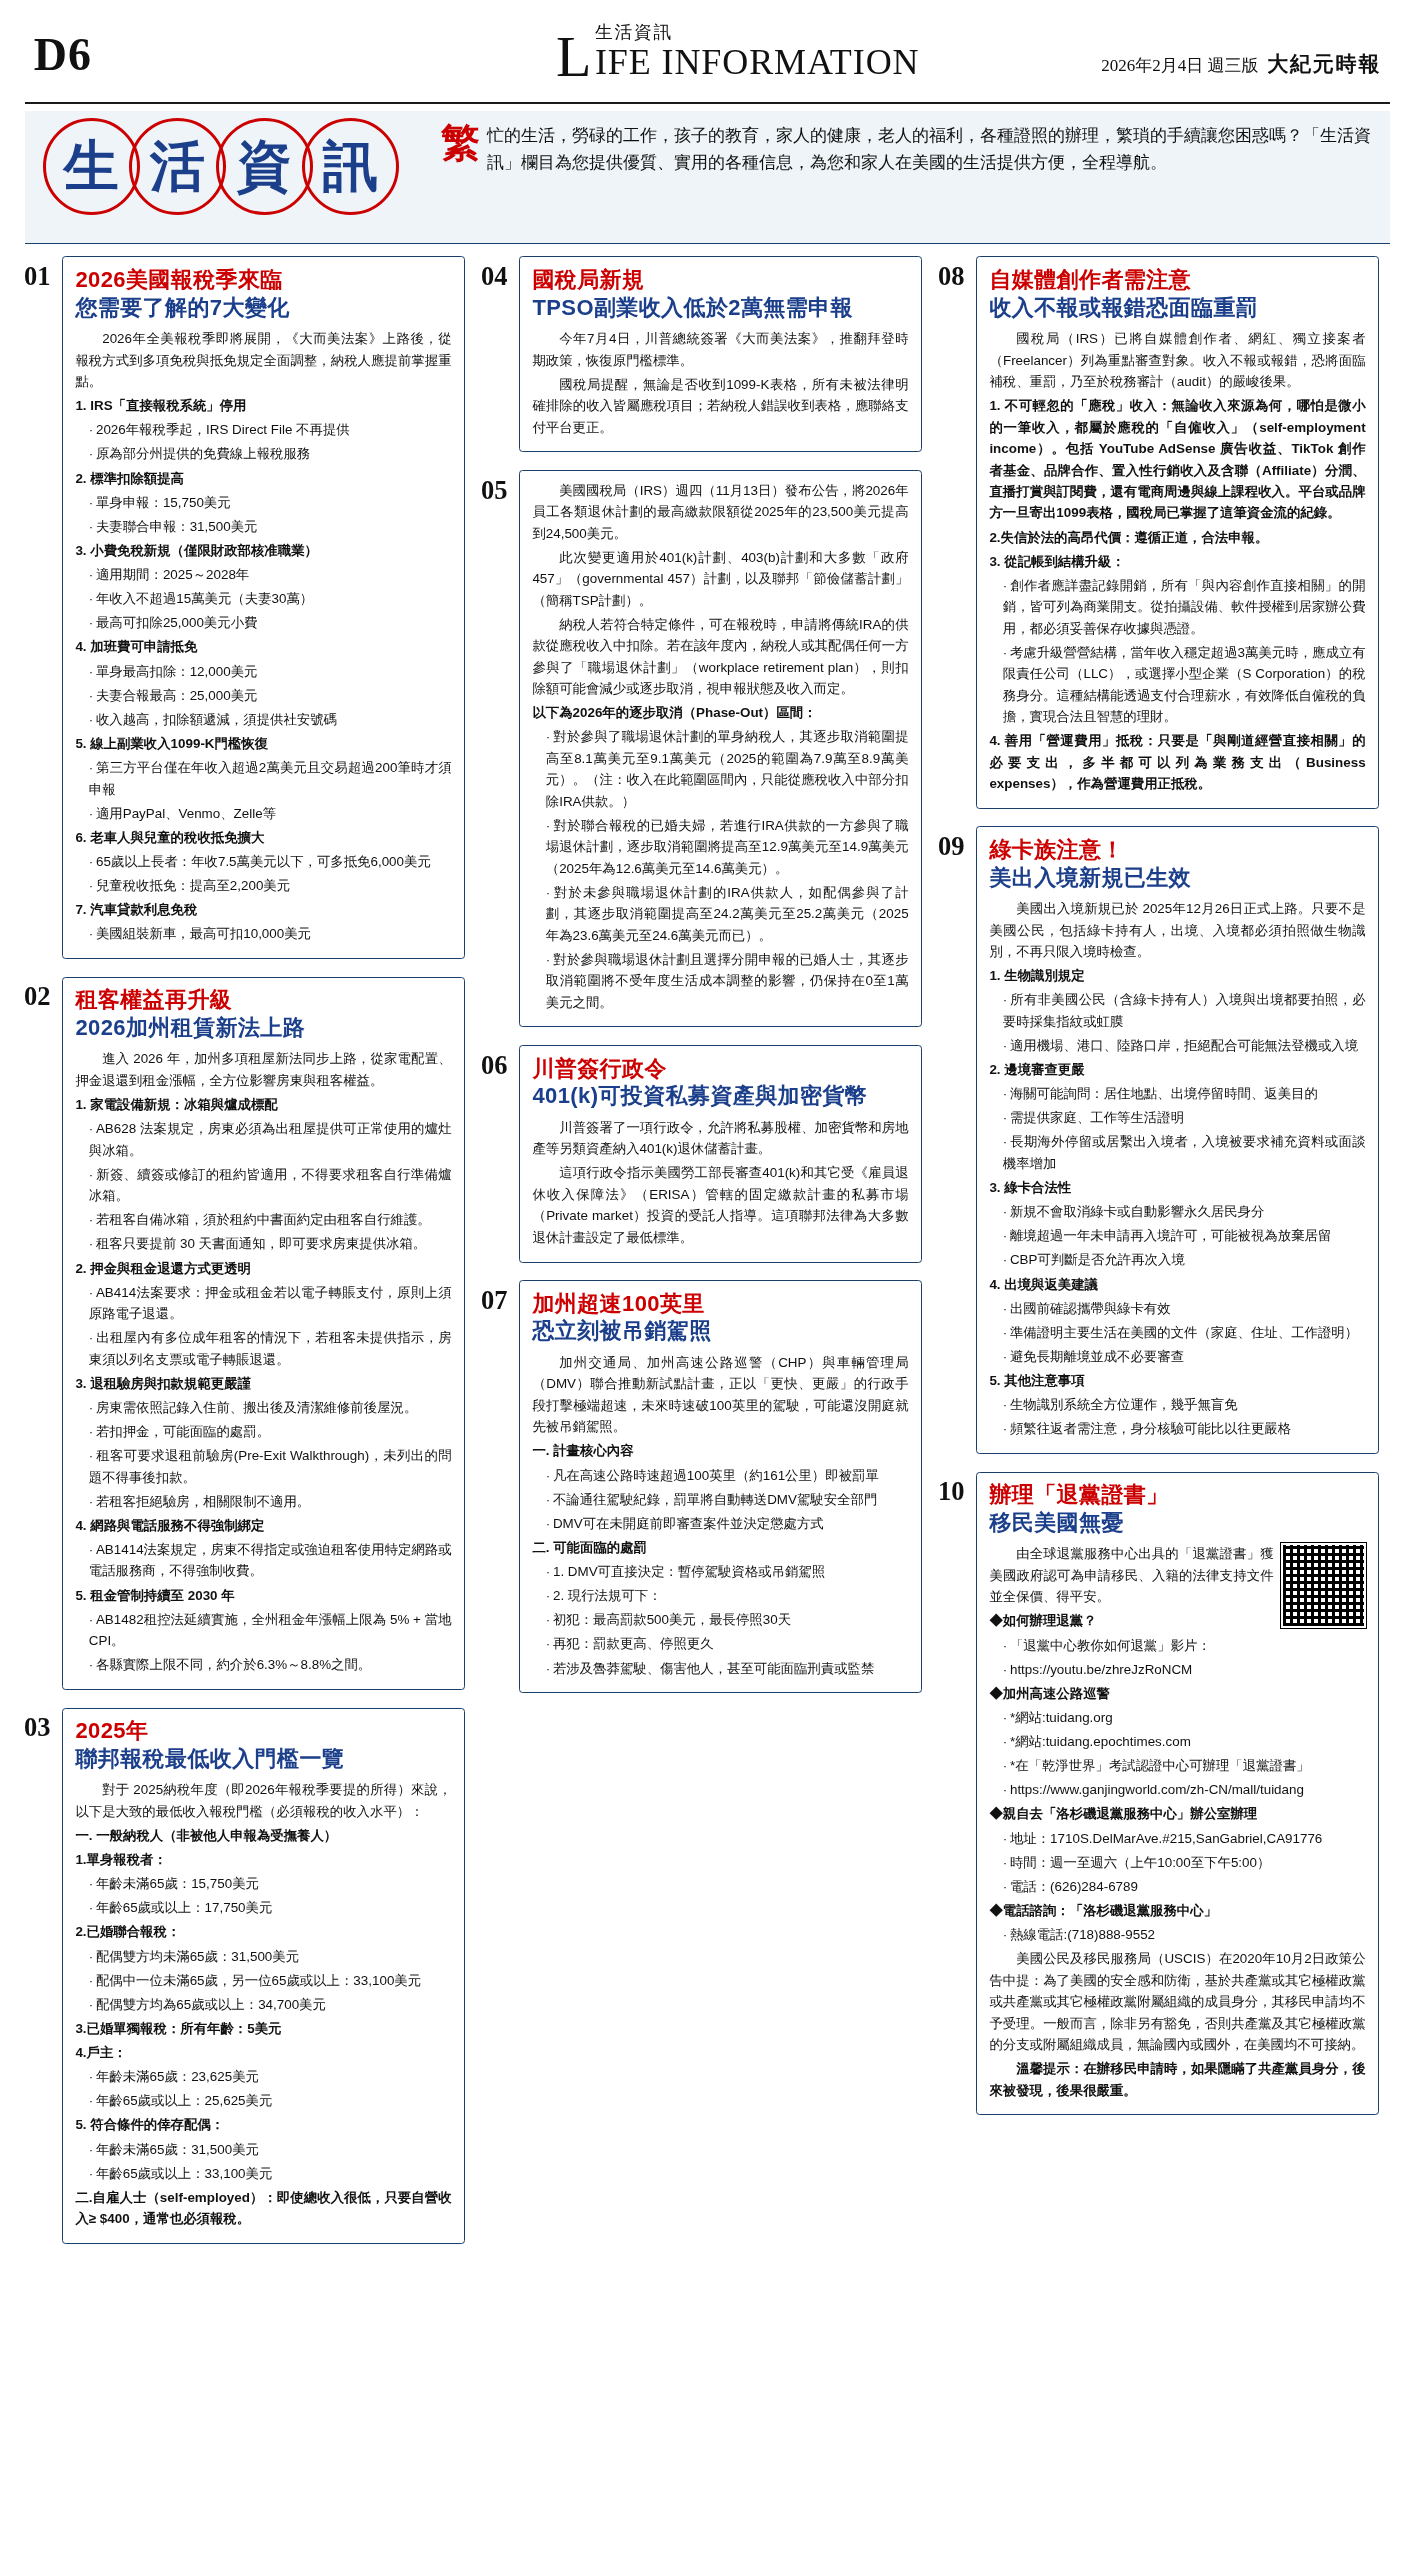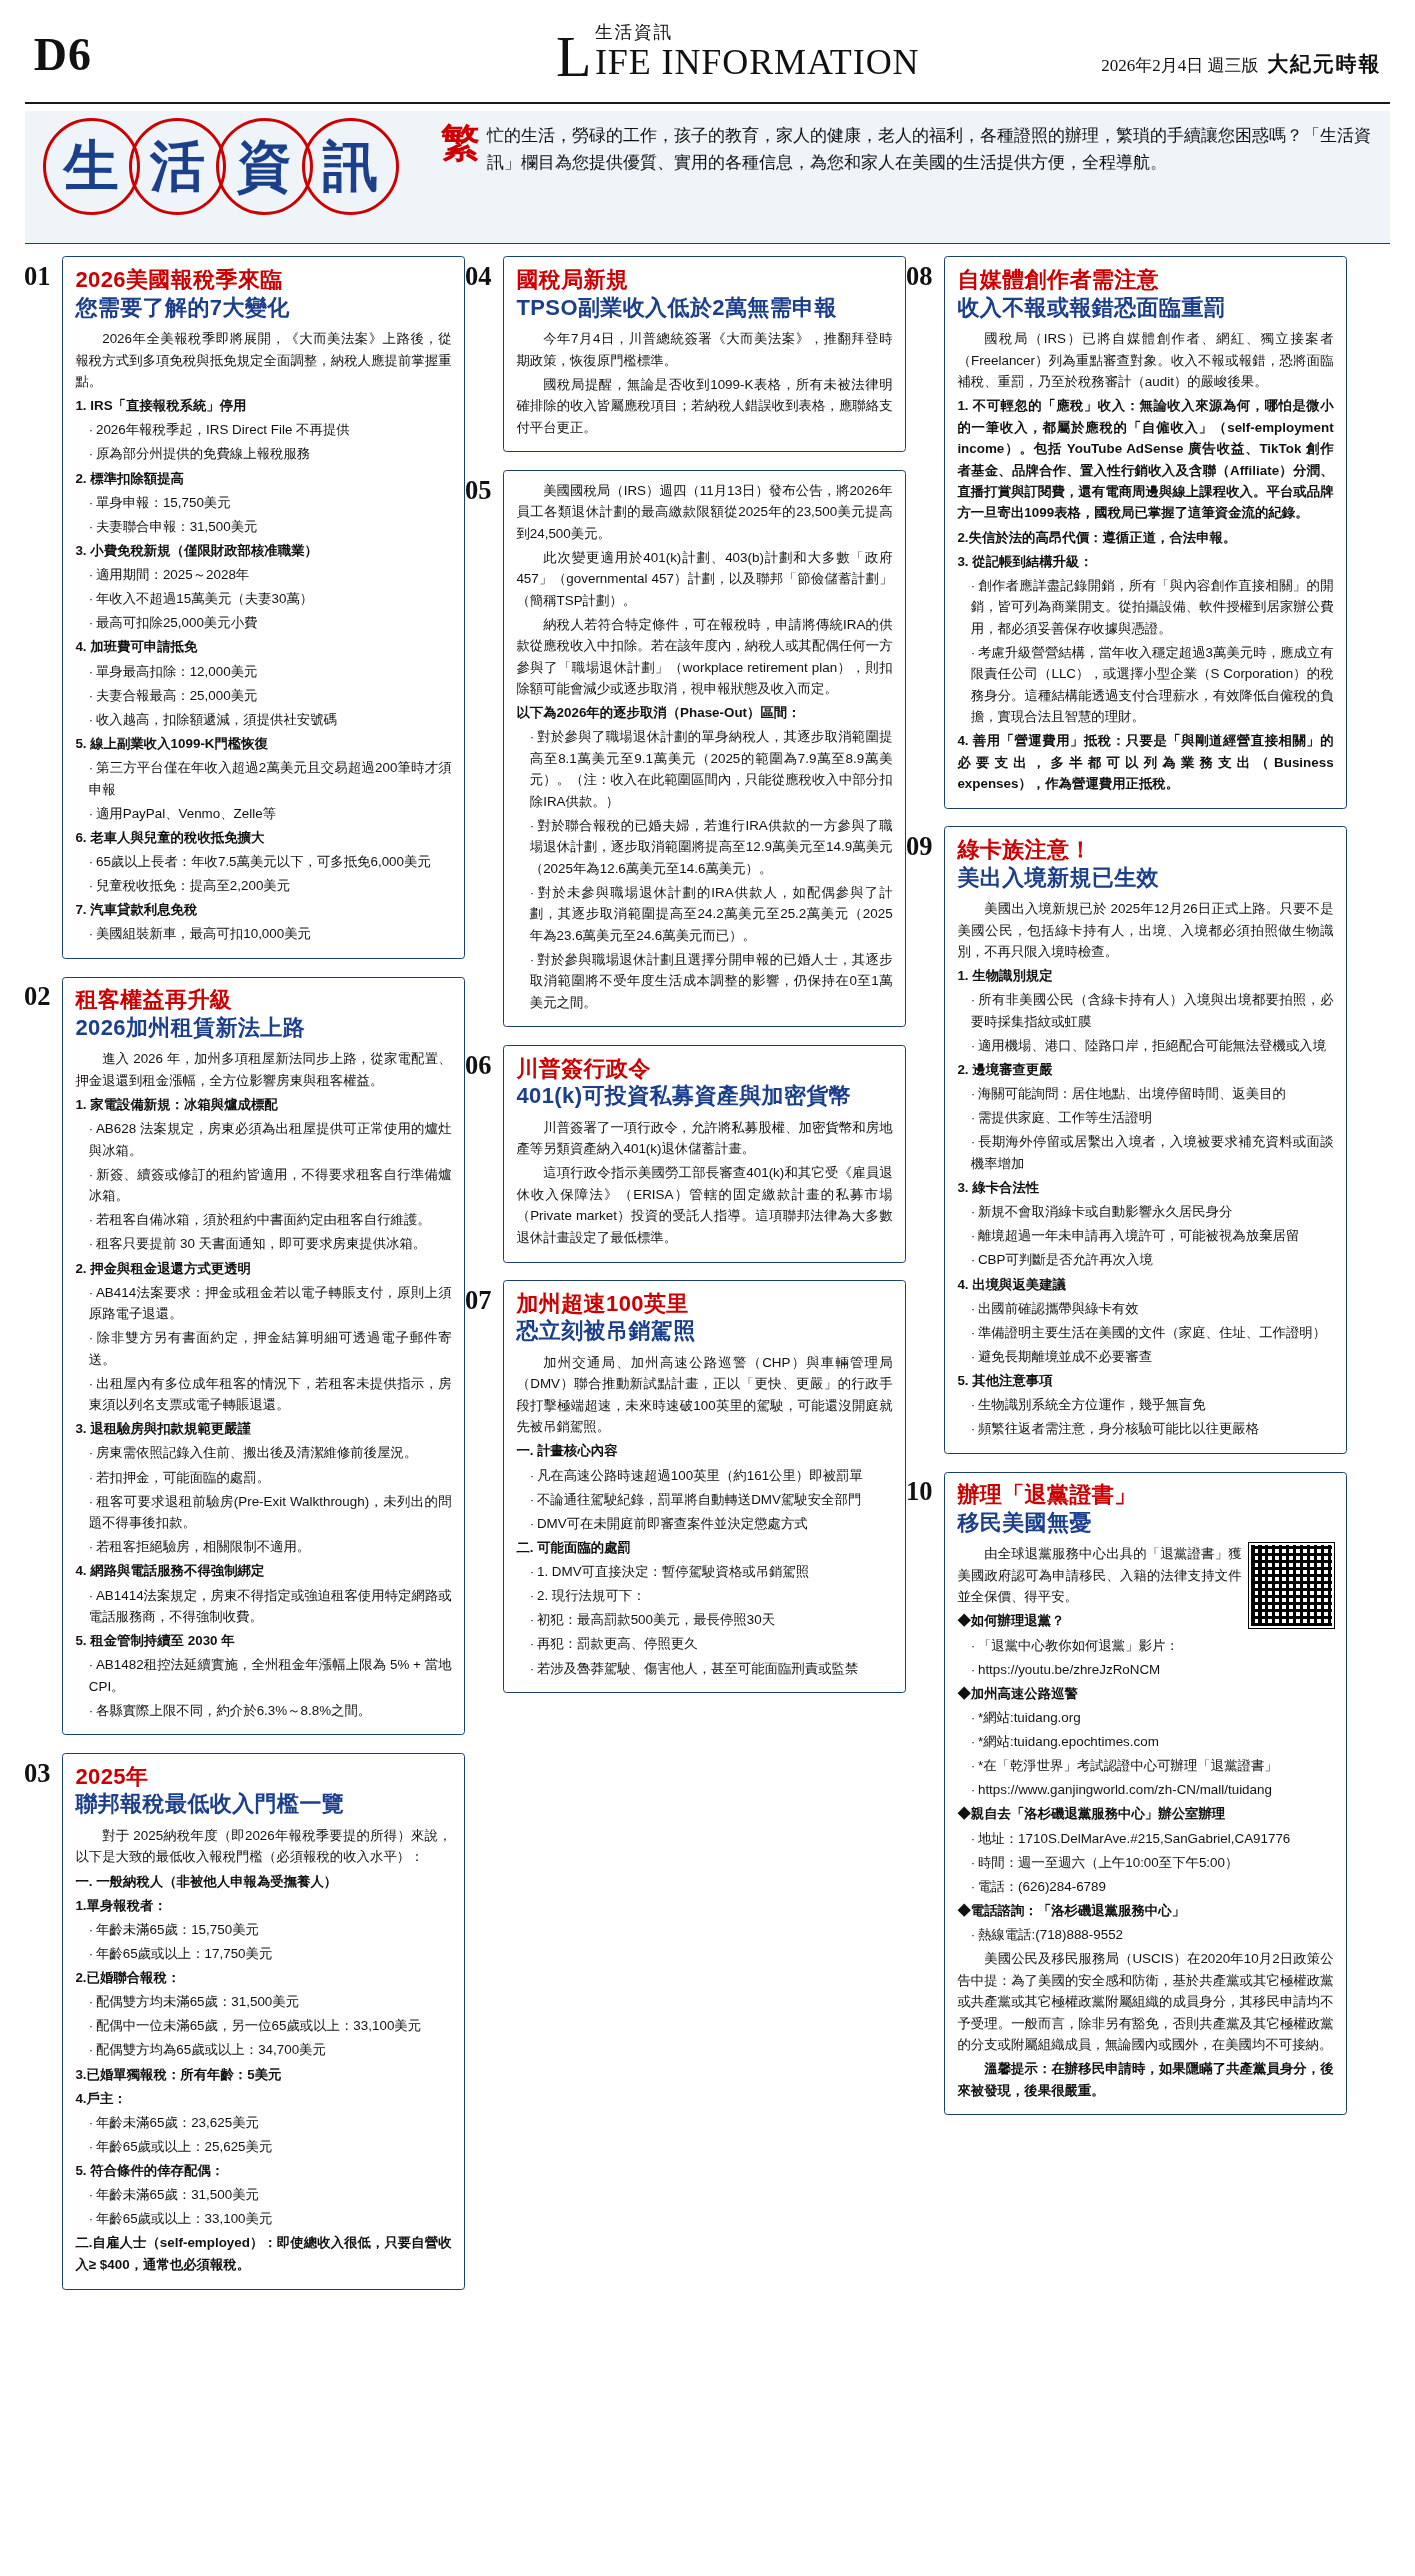--- a/index.html
+++ b/index.html
@@ -28,21 +28,21 @@
   
   .banner { position:relative; height:133px; margin-top:7px; background:#eef4f7; border-bottom:1.8px solid #1b3f6b; }
   .logo-row { position:absolute; left:17.7px; top:7px; display:flex; }
   .logo-ch { width:97px; height:97px; border:3.5px solid #c00; border-radius:50%; color:#1b3f8b; font-size:55px; font-weight:bold;
              display:flex; align-items:center; justify-content:center; margin-right:-10.6px; font-family:"Liberation Serif", serif;
              background:rgba(255,255,255,0.0); }
   .banner-text { position:absolute; left:416px; top:10.6px; right:12.4px; font-size:17px; line-height:1.62; }
   .banner-big { float:left; color:#c00; font-size:39px; font-weight:bold; line-height:1; margin:1.8px 7px 0 0; font-family:"Liberation Serif", serif; }
 
   
-  .cols { display:flex; margin-top:12.4px; }
+  .cols { display:flex; gap:16px; margin-top:12.4px; }
   .col { width:441px; }
 
   .art { position:relative; border:1.8px solid #1b3f6b; border-radius:3.5px; padding:8.8px 12.4px 10.6px 12.4px; margin-bottom:17.7px; background:#fff; }
   .num { position:absolute; left:-39px; top:3.5px; font-size:26.5px; font-weight:bold; font-family:"Liberation Serif", serif; color:#111; }
   .col .art { margin-left:37px; width:403px; }
 
   h2.title { margin:0 0 7px 0; font-size:22px; line-height:1.25; color:#c00; font-weight:bold; letter-spacing:0.4px; }
   h2.title .l2 { color:#1b3f8b; display:block; }
   h2.title.blue { color:#1b3f8b; }
   h2.title.blue .l1 { color:#c00; display:block; }
@@ -137,21 +137,20 @@
         </h2>
         <div class="body">
           <p>進入 2026 年，加州多項租屋新法同步上路，從家電配置、押金退還到租金漲幅，全方位影響房東與租客權益。</p>
           <p class="h">1. 家電設備新規：冰箱與爐成標配</p>
           <p class="dot">AB628 法案規定，房東必須為出租屋提供可正常使用的爐灶與冰箱。</p>
           <p class="dot">新簽、續簽或修訂的租約皆適用，不得要求租客自行準備爐冰箱。</p>
           <p class="dot">若租客自備冰箱，須於租約中書面約定由租客自行維護。</p>
           <p class="dot">租客只要提前 30 天書面通知，即可要求房東提供冰箱。</p>
           <p class="h">2. 押金與租金退還方式更透明</p>
           <p class="dot">AB414法案要求：押金或租金若以電子轉賬支付，原則上須原路電子退還。</p>
-          <p class="dot">除非雙方另有書面約定，押金結算明細可透過電子郵件寄送。</p>
           <p class="dot">出租屋內有多位成年租客的情況下，若租客未提供指示，房東須以列名支票或電子轉賬退還。</p>
           <p class="h">3. 退租驗房與扣款規範更嚴謹</p>
           <p class="dot">房東需依照記錄入住前、搬出後及清潔維修前後屋況。</p>
           <p class="dot">若扣押金，可能面臨的處罰。</p>
           <p class="dot">租客可要求退租前驗房(Pre-Exit Walkthrough)，未列出的問題不得事後扣款。</p>
           <p class="dot">若租客拒絕驗房，相關限制不適用。</p>
           <p class="h">4. 網路與電話服務不得強制綁定</p>
           <p class="dot">AB1414法案規定，房東不得指定或強迫租客使用特定網路或電話服務商，不得強制收費。</p>
           <p class="h">5. 租金管制持續至 2030 年</p>
           <p class="dot">AB1482租控法延續實施，全州租金年漲幅上限為 5% + 當地 CPI。</p>

